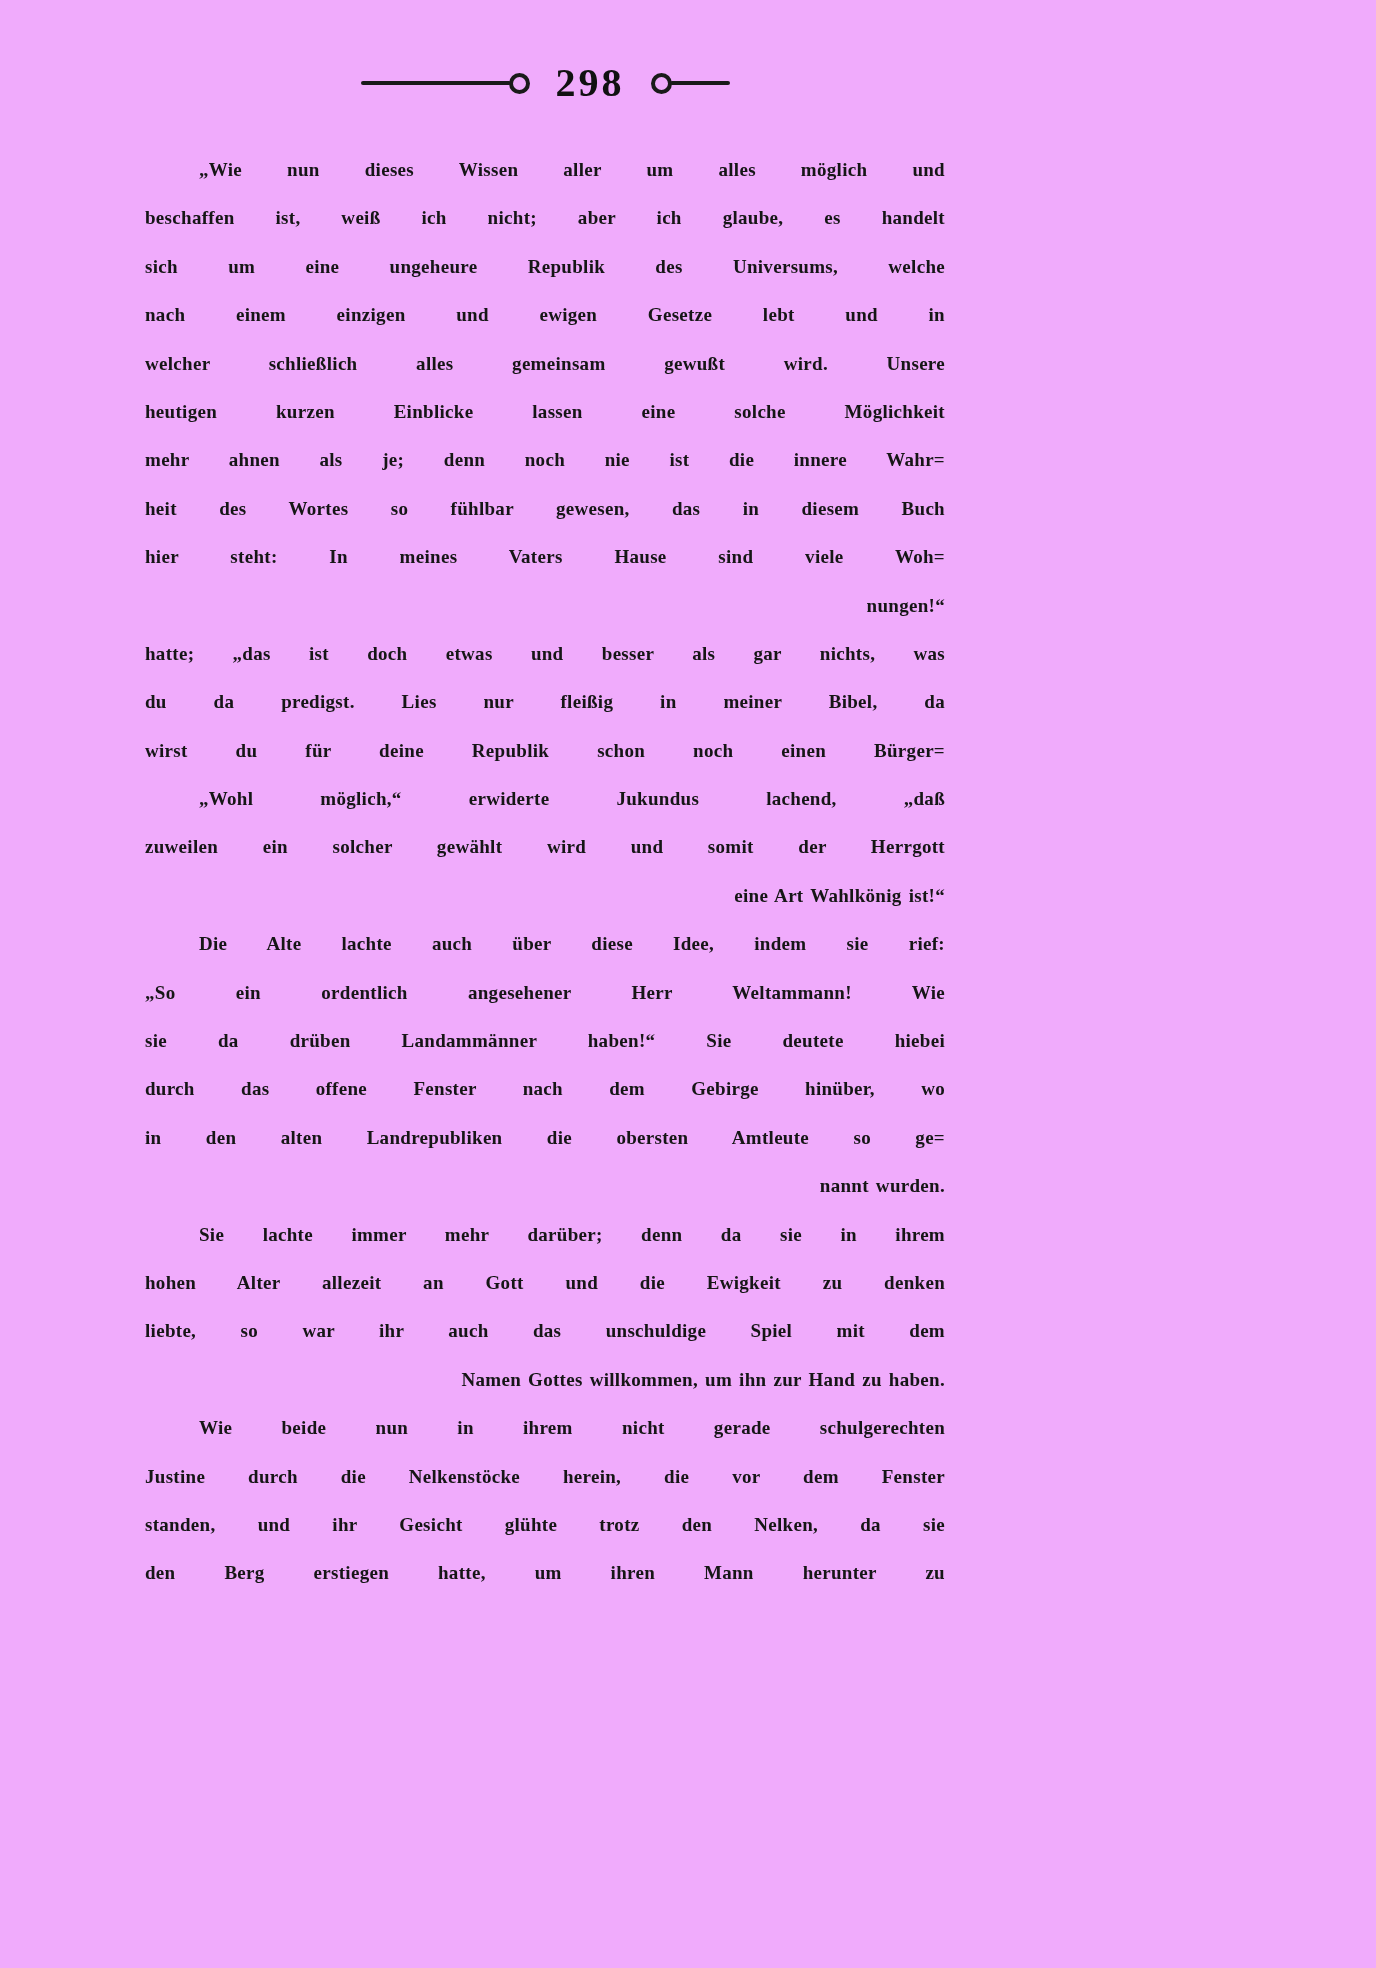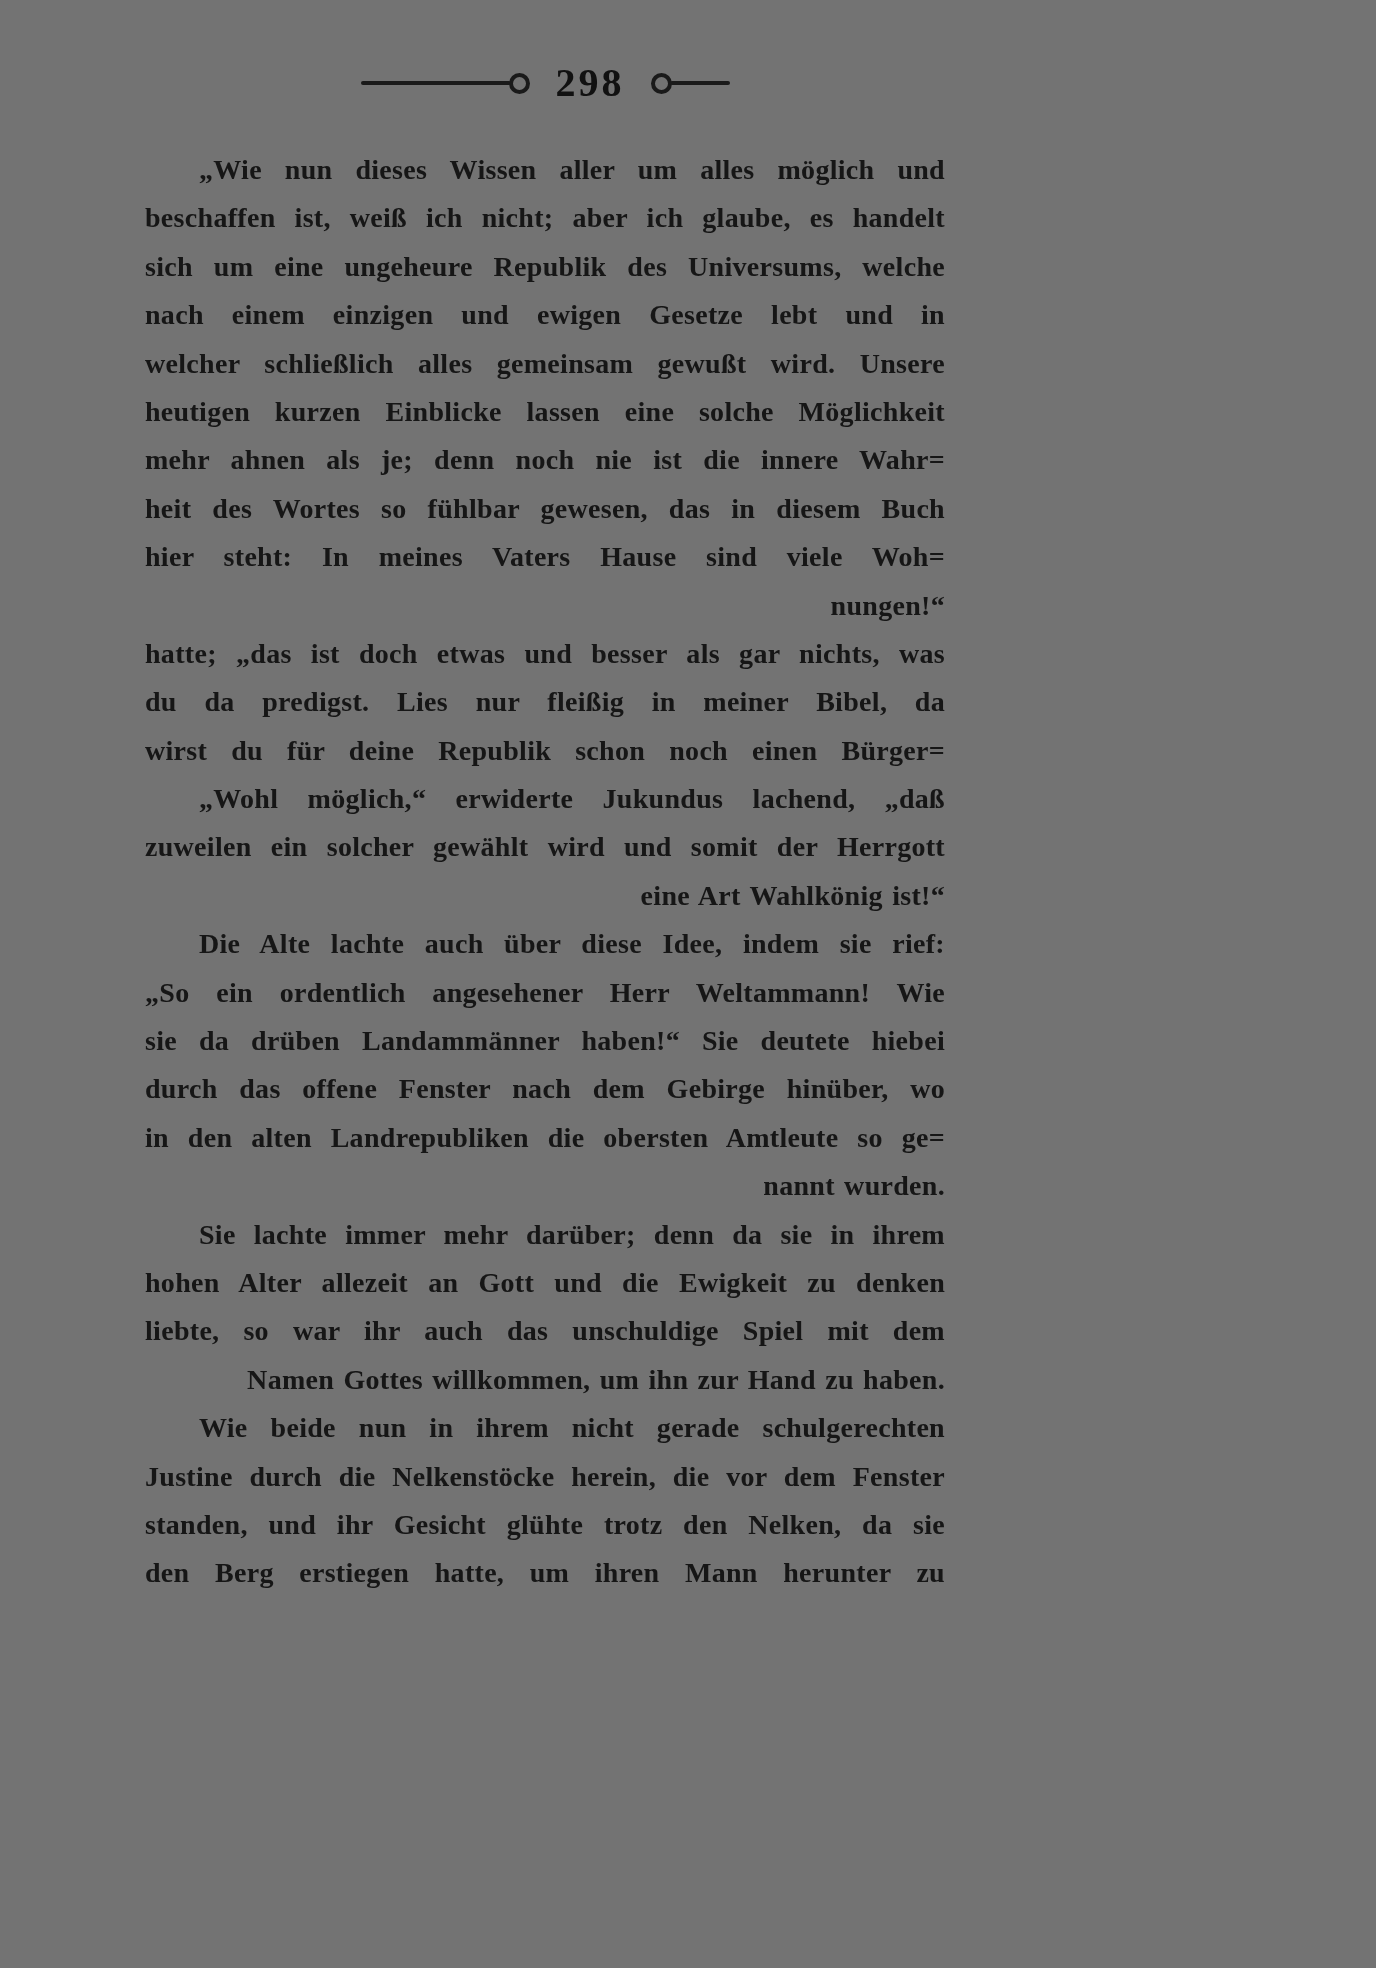--- a/index.html
+++ b/index.html
@@ -5,21 +5,21 @@
   html, body {
     margin: 0;
     padding: 0;
     background: #e8e8e6;
   }
   .page {
     position: relative;
     width: 1376px;
     height: 1968px;
     margin: 0 auto;
-    background: #737373;
+    background: #f0abfc;
     overflow: hidden;
     font-family: "Liberation Serif", serif;
     color: #141414;
   }
   
   .pagehead {
     position: absolute;
     top: 58px;
     left: 145px;
     width: 800px;
@@ -55,21 +55,21 @@
     color: #111;
   }
   
   .textblock {
     position: absolute;
     top: 146px;
     left: 145px;
     width: 800px;
   }
   .line {
-    font-size: 28px;
+    font-size: 19px;
     font-weight: bold;
     line-height: 48.4px;
     height: 48.4px;
     overflow: hidden;
     text-align: justify;
     letter-spacing: 0.3px;
     word-spacing: 2px;
     color: #161616;
   }
   

